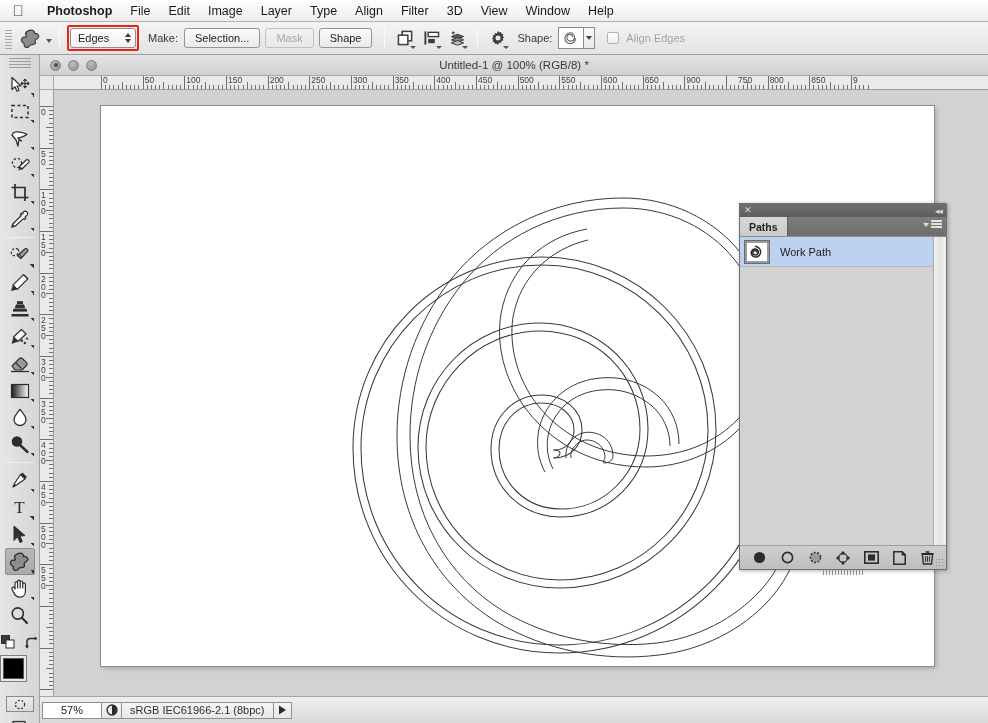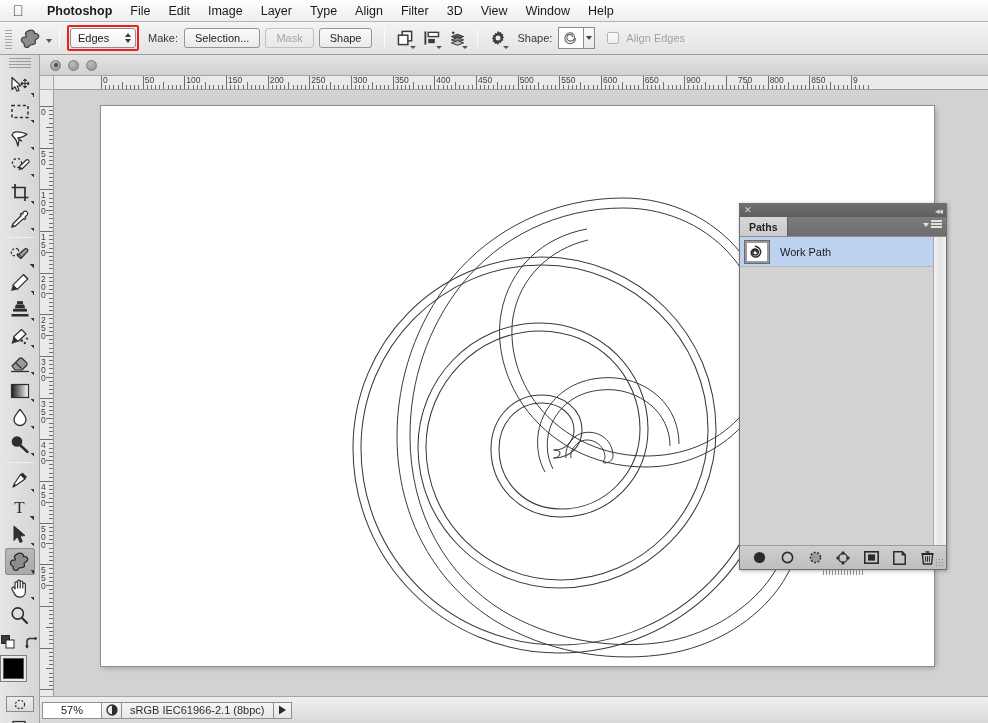--- a/index.html
+++ b/index.html
@@ -463,20 +463,21 @@
   </div>
 
   <div class="docwin">
 
     <div class="doctitle">
       <div class="tlights">
         <span class="tl active"></span>
         <span class="tl"></span>
         <span class="tl"></span>
       </div>
+      <div class="t">Untitled-1 @ 100% (RGB/8) *</div>
     </div>
 
     <div class="rulercorner"></div>
     <div class="hruler" id="hruler">
         <div class="tick" style="left: 47px; height: 13px;"></div>
         <div class="tick" style="left: 51.1665px; height: 4px;"></div>
         <div class="tick" style="left: 55.333px; height: 4px;"></div>
         <div class="tick" style="left: 59.4995px; height: 4px;"></div>
         <div class="tick" style="left: 63.666px; height: 4px;"></div>
         <div class="tick" style="left: 67.8325px; height: 7px;"></div>

